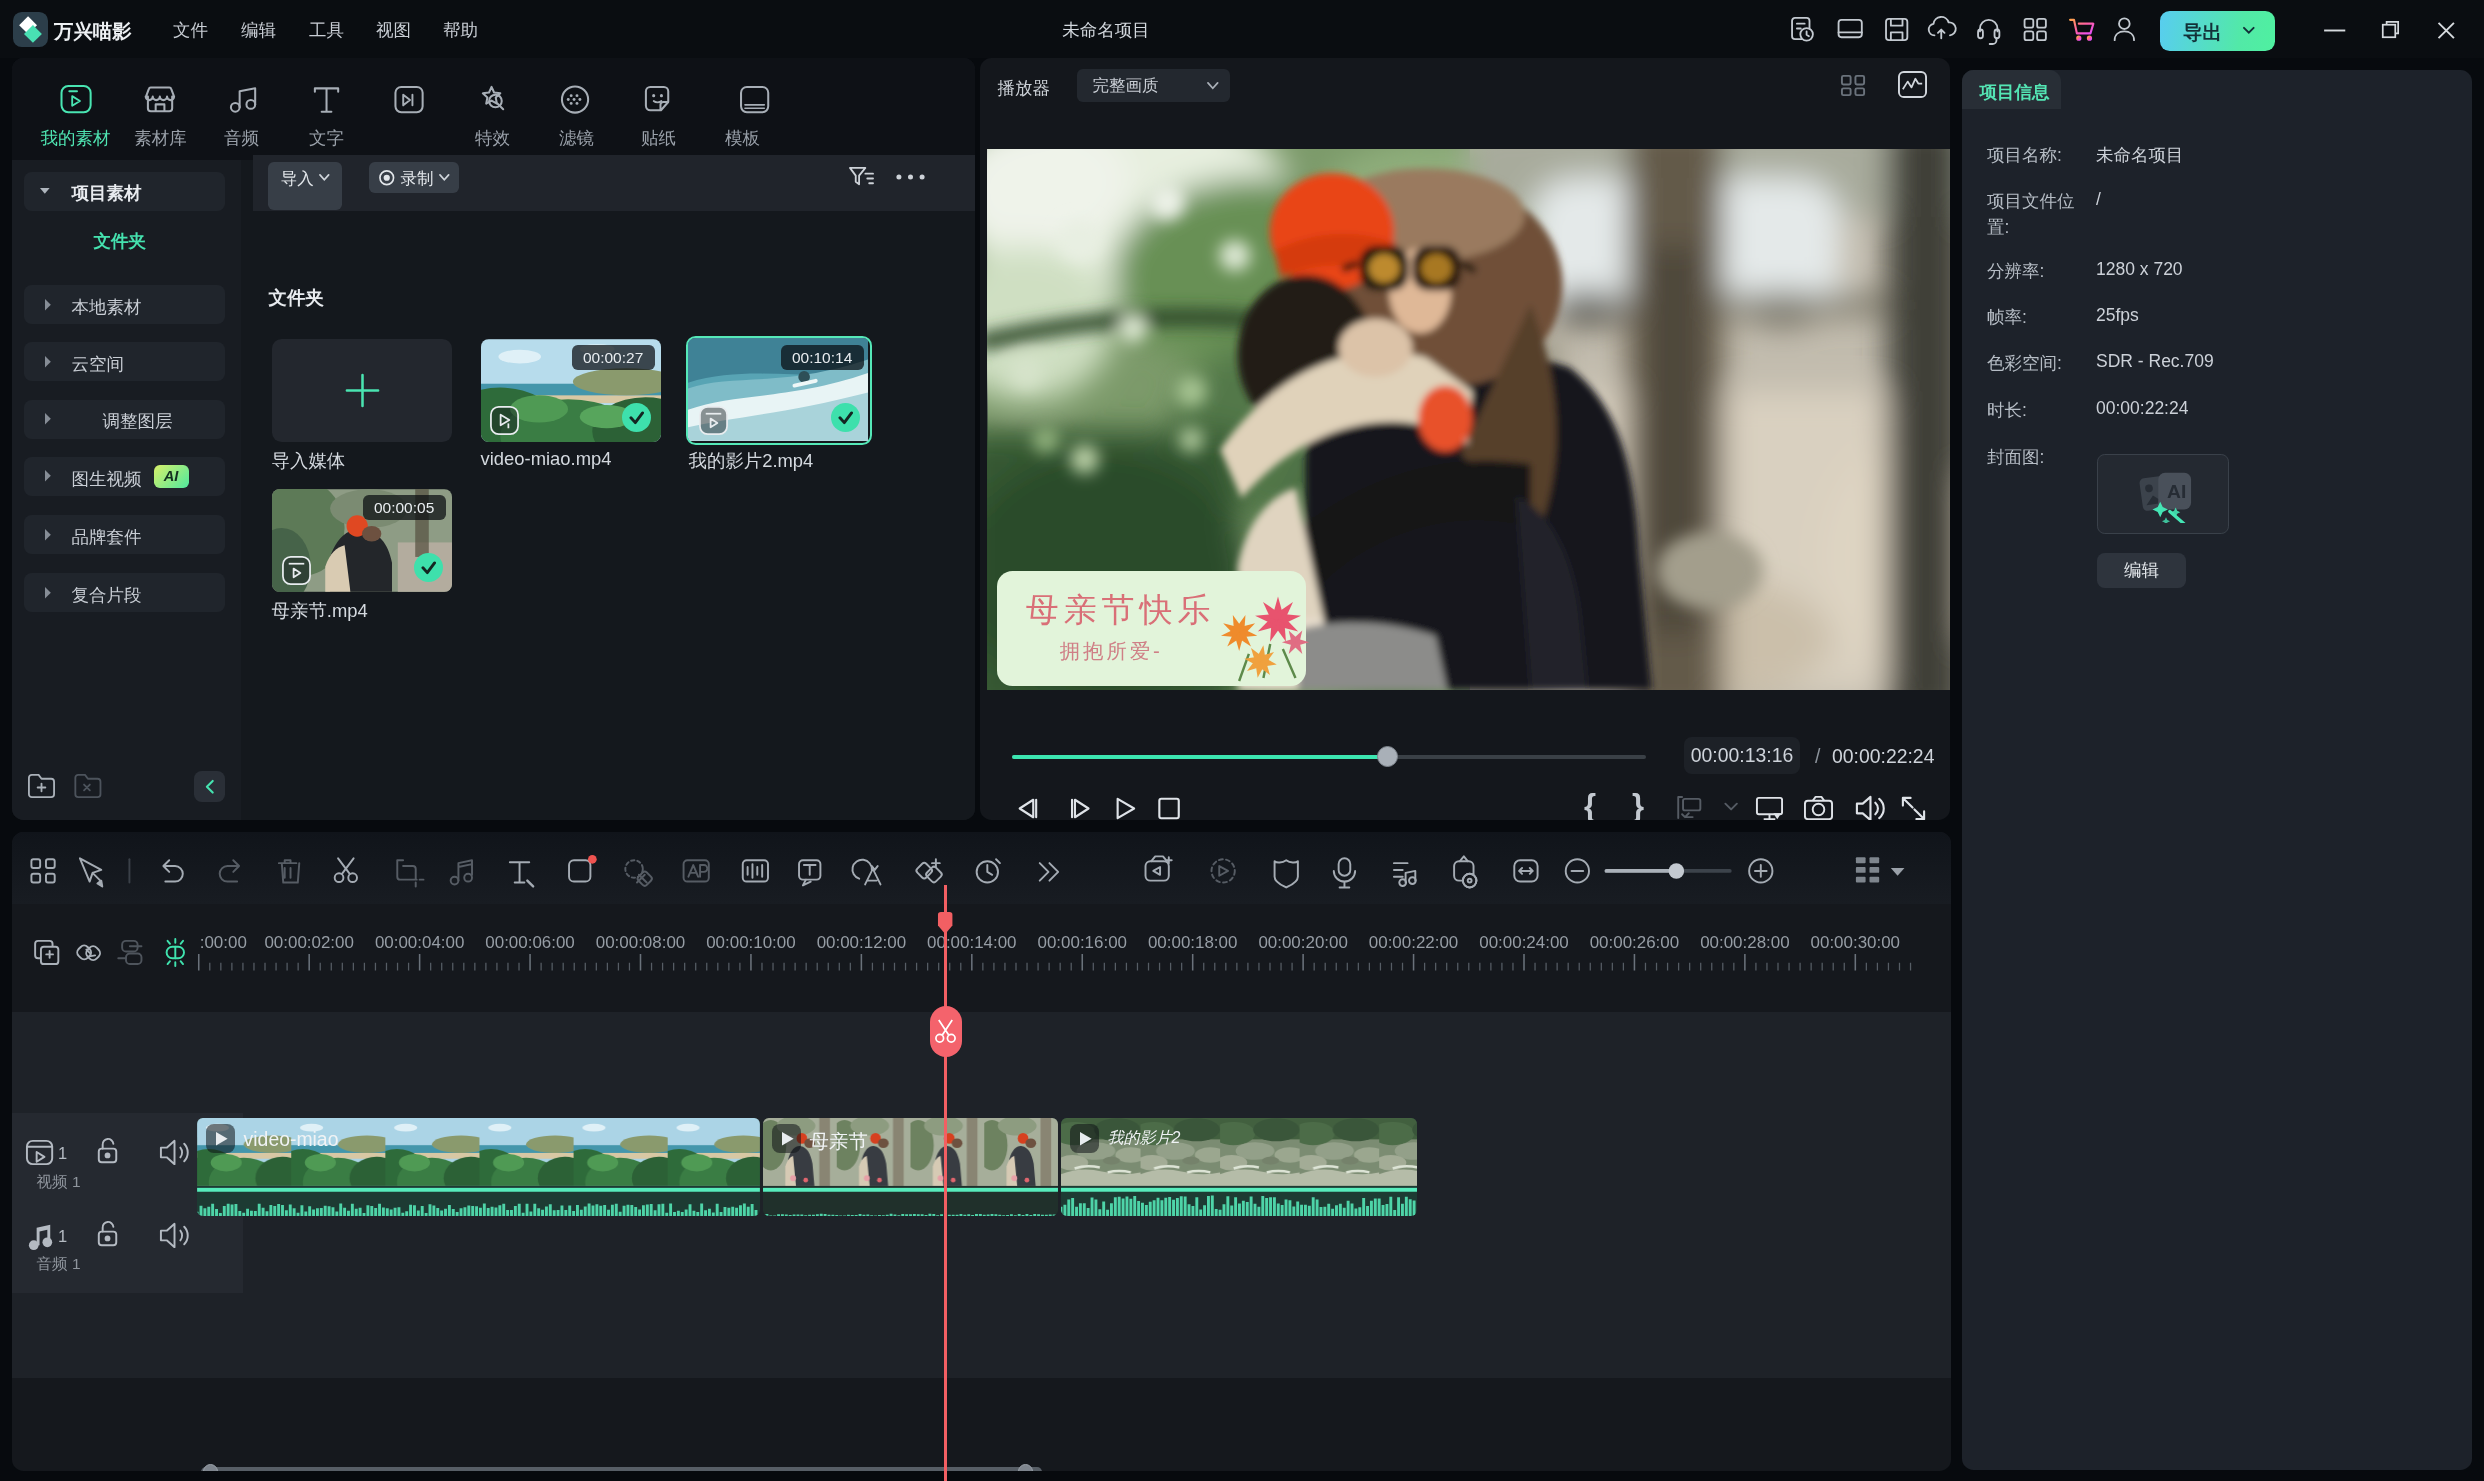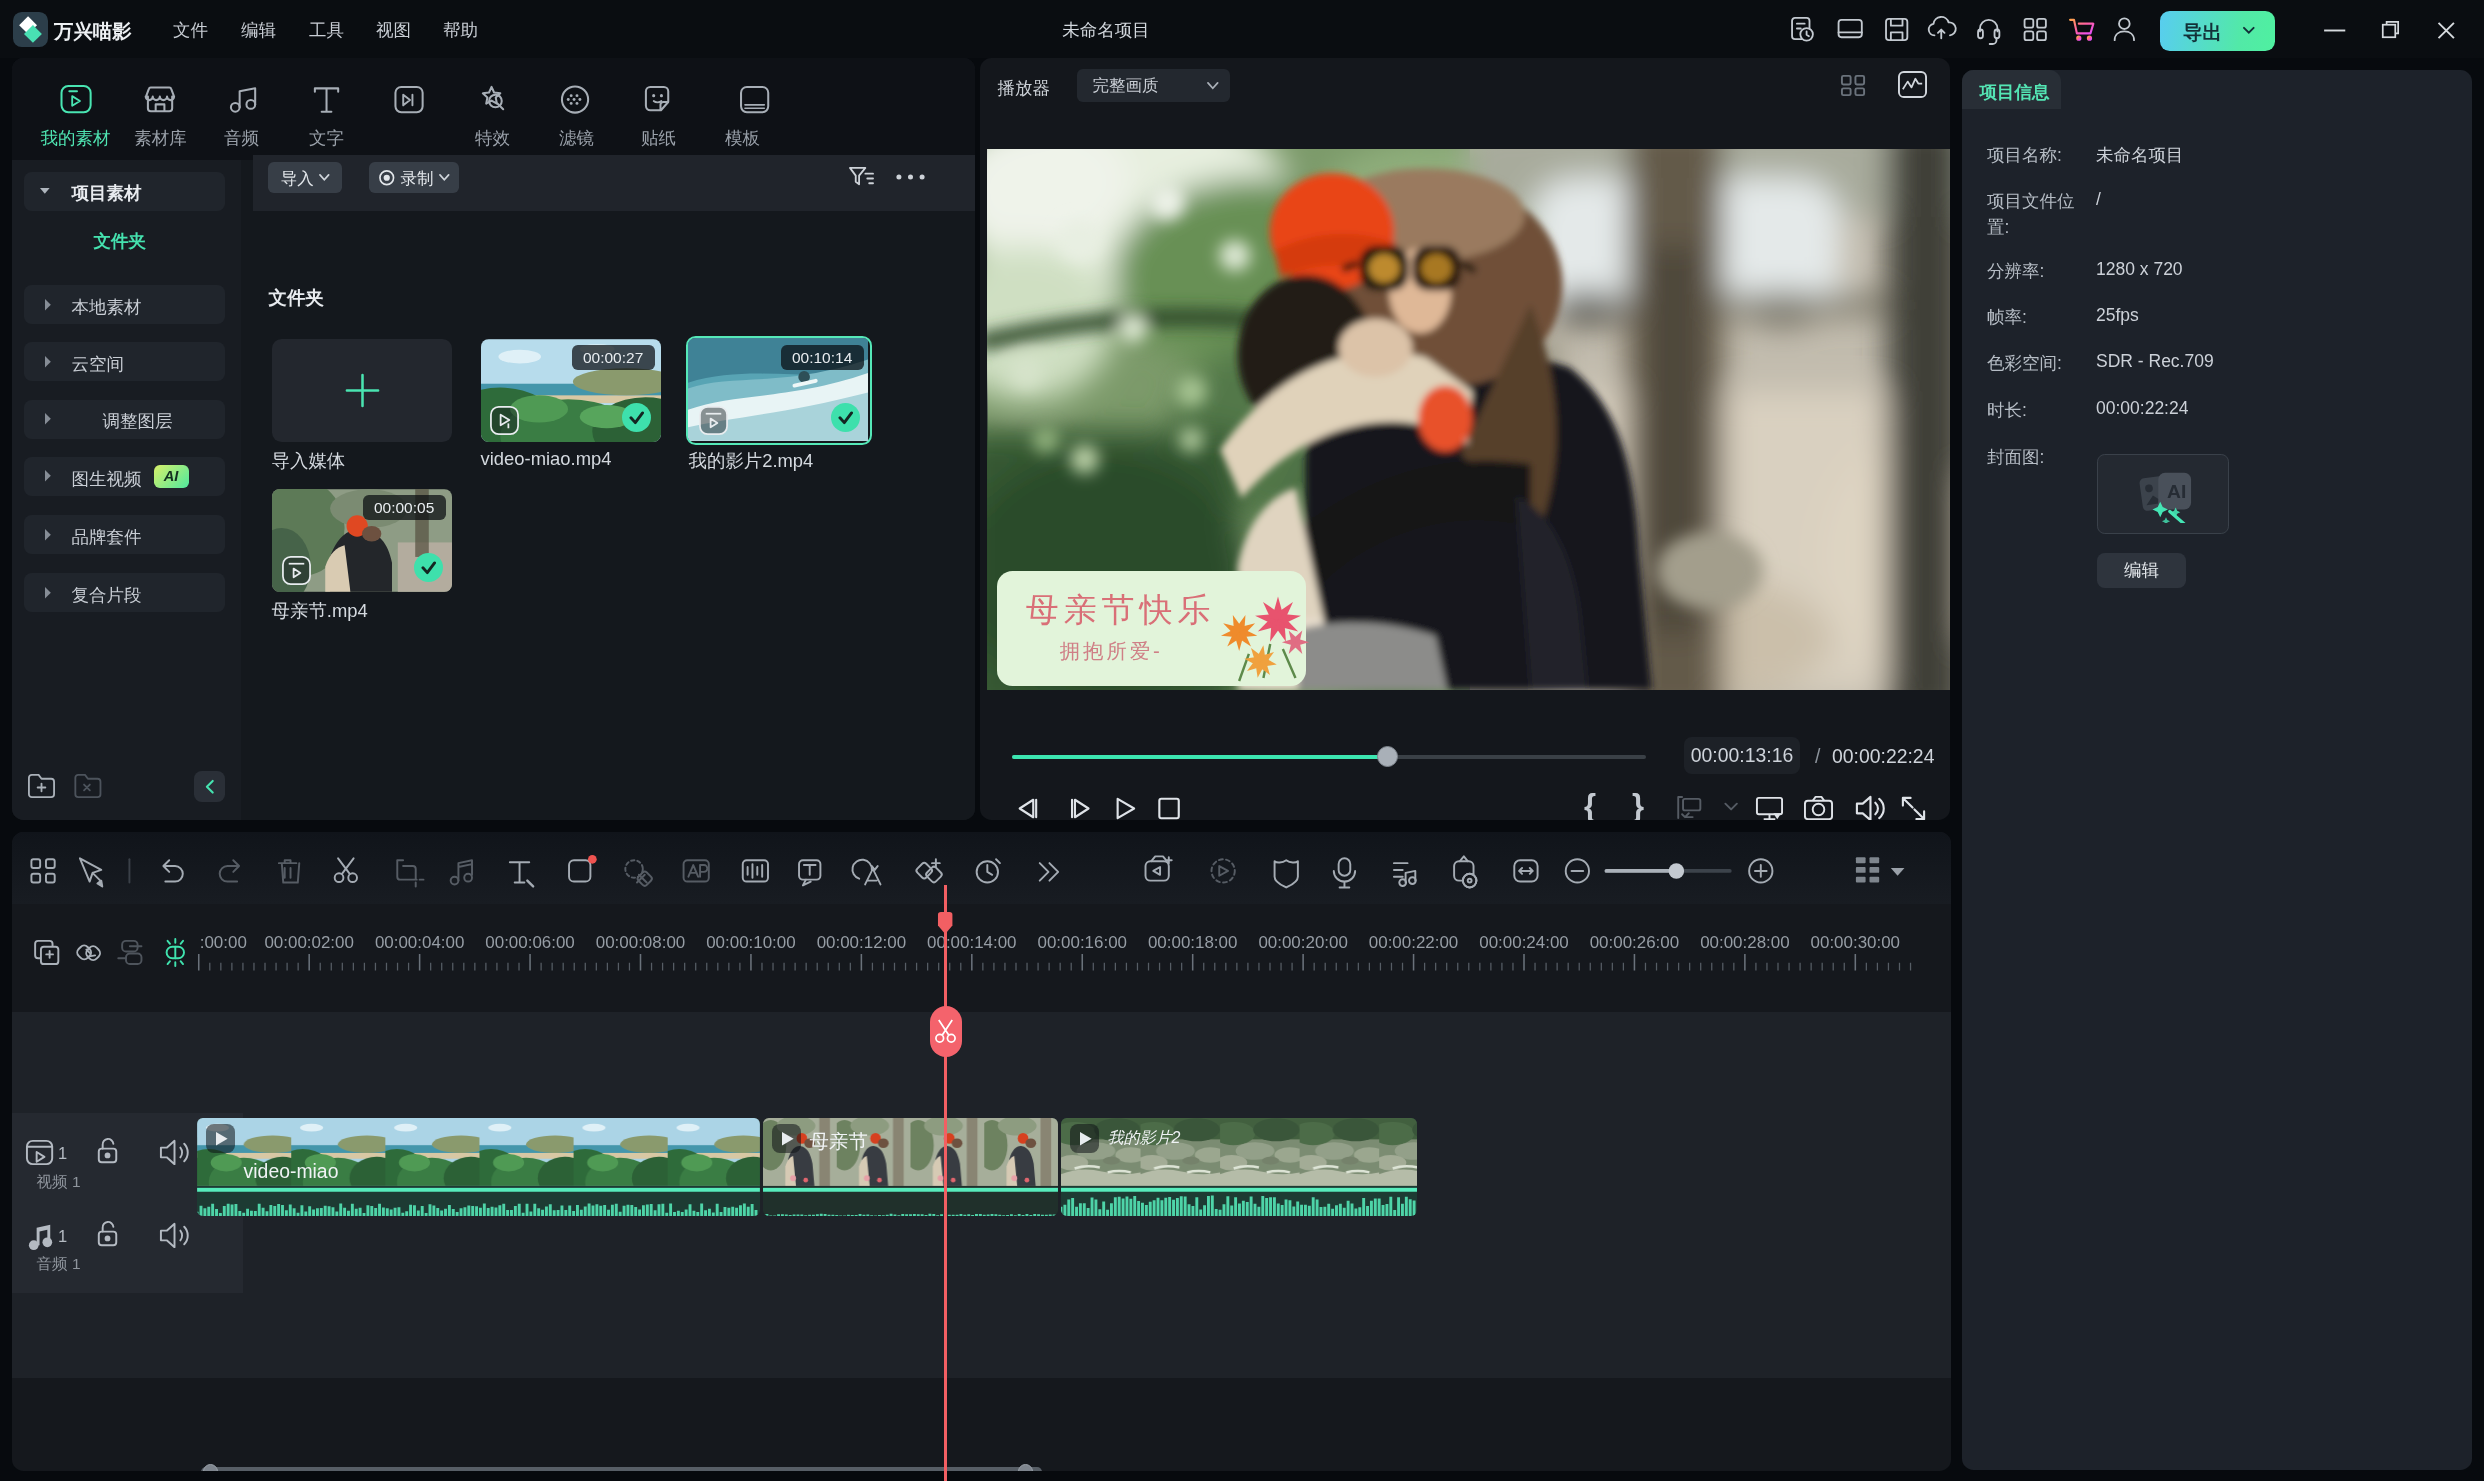--- a/index.html
+++ b/index.html
@@ -194,21 +194,21 @@
    </svg>
    <div class="abs" style="left:182px;top:713px;width:31px;height:31px;border-radius:7.8px;background:#2a2f37;"></div>
    <svg class="abs" style="left:191px;top:721px;" width="13.6" height="15.5" viewBox="0 0 14 16">
           <path d="M10 2L4 8l6 6" stroke="#45e2af" stroke-width="2.2" fill="none" stroke-linecap="round" stroke-linejoin="round"></path>
         </svg>
   </div>
 
   <div class="abs" style="left:241px;top:102px;width:722px;height:660px;background:#14181d;"></div>
   <div class="abs" style="left:241px;top:97px;width:722px;height:56px;background:#20242b;"></div>
   <div class="abs" style="left:241px;top:97px;width:722px;height:116px;">
-   <div class="abs" style="left:15.5px;top:6.8px;width:74px;height:31px;border-radius:5.8px;background:#373e47;">
+   <div class="abs" style="left:15.5px;top:6.8px;width:74px;height:48px;border-radius:5.8px;background:#373e47;">
     <span class="abs" style="left:12.6px;top:5.8px;font-size:16.5px;color:#e2e6ea;">导入</span>
     <svg class="abs" style="left:50px;top:11.6px;" width="12.6" height="8.7" viewBox="0 0 13 9">
             <path d="M2 2l4.5 5L11 2" stroke="#cfd4da" stroke-width="1.8" fill="none" stroke-linecap="round"></path>
           </svg>
    </div>
    <div class="abs" style="left:116px;top:6.8px;width:90px;height:31px;border-radius:5.8px;background:#373e47;">
     <svg class="abs" style="left:9.7px;top:6.8px;" width="17.5" height="17.5" viewBox="0 0 18 18">
             <circle cx="9" cy="9" r="7" stroke="#e2e6ea" stroke-width="1.7" fill="none"></circle>
             <circle cx="9" cy="9" r="3.2" fill="#e2e6ea"></circle>
           </svg>
@@ -963,21 +963,21 @@
     </pattern>
           </defs>
     <rect width="580" height="70" fill="url(#pbeach)"></rect>
     <rect y="72" width="580" height="4" fill="#57ecbc"></rect>
     <path d="M0 96.7v4.3M4 90.4v10.6M8 93.0v8.0M12 91.5v9.5M16 88.4v12.6M20 93.7v7.3M24 98.0v3.0M28 90.8v10.2M32 88.5v12.5M36 89.2v11.8M40 88.6v12.4M44 95.8v5.2M48 97.7v3.3M52 93.6v7.4M56 95.7v5.3M60 95.8v5.2M64 88.4v12.6M68 92.4v8.6M72 96.1v4.9M76 89.7v11.3M80 90.8v10.2M84 88.6v12.4M88 89.7v11.3M92 95.0v6.0M96 89.2v11.8M100 92.9v8.1M104 97.7v3.3M108 90.0v11.0M112 96.3v4.7M116 91.0v10.0M120 94.3v6.7M124 92.9v8.1M128 92.8v8.2M132 90.5v10.5M136 91.0v10.0M140 92.1v8.9M144 96.3v4.7M148 88.2v12.8M152 92.6v8.4M156 95.7v5.3M160 88.5v12.5M164 93.4v7.6M168 92.5v8.5M172 97.9v3.1M176 89.8v11.2M180 90.6v10.4M184 92.8v8.2M188 88.3v12.7M192 92.3v8.7M196 93.0v8.0M200 94.4v6.6M204 92.6v8.4M208 91.9v9.1M212 97.7v3.3M216 96.2v4.8M220 89.4v11.6M224 90.0v11.0M228 95.4v5.6M232 90.6v10.4M236 97.9v3.1M240 89.0v12.0M244 90.2v10.8M248 92.7v8.3M252 95.3v5.7M256 93.5v7.5M260 89.6v11.4M264 93.8v7.2M268 96.9v4.1M272 92.9v8.1M276 91.9v9.1M280 90.2v10.8M284 90.8v10.2M288 91.0v10.0M292 92.6v8.4M296 88.2v12.8M300 92.8v8.2M304 91.5v9.5M308 92.2v8.8M312 89.8v11.2M316 88.3v12.7M320 94.9v6.1M324 94.9v6.1M328 90.6v10.4M332 88.3v12.7M336 97.6v3.4M340 88.4v12.6M344 96.3v4.7M348 88.3v12.7M352 92.9v8.1M356 94.5v6.5M360 91.3v9.7M364 88.9v12.1M368 95.0v6.0M372 94.7v6.3M376 90.1v10.9M380 94.7v6.3M384 90.2v10.8M388 95.9v5.1M392 89.6v11.4M396 94.6v6.4M400 91.1v9.9M404 88.1v12.9M408 90.2v10.8M412 88.9v12.1M416 90.4v10.6M420 89.6v11.4M424 94.6v6.4M428 89.3v11.7M432 88.5v12.5M436 96.6v4.4M440 90.4v10.6M444 89.3v11.7M448 89.7v11.3M452 91.8v9.2M456 94.2v6.8M460 89.9v11.1M464 89.1v11.9M468 88.7v12.3M472 95.2v5.8M476 88.9v12.1M480 88.3v12.7M484 97.6v3.4M488 88.1v12.9M492 96.8v4.2M496 95.6v5.4M500 97.0v4.0M504 94.2v6.8M508 88.9v12.1M512 95.5v5.5M516 97.0v4.0M520 88.0v13.0M524 95.0v6.0M528 93.5v7.5M532 97.4v3.6M536 88.3v12.7M540 96.9v4.1M544 91.8v9.2M548 92.6v8.4M552 91.4v9.6M556 92.6v8.4M560 89.9v11.1M564 88.2v12.8M568 91.5v9.5M572 88.6v12.4M576 94.9v6.1" stroke="#4ed4a8" stroke-width="3"></path>
    </svg>
    <div class="abs" style="left:9.7px;top:5.8px;width:29px;height:29px;border-radius:7.8px;background:rgba(15,18,22,0.55);"></div>
    <svg class="abs" style="left:18.4px;top:12.6px;" width="13.6" height="15.5" viewBox="0 0 14 16">
           <path d="M1 1l12 7-12 7z" fill="#e8ecef"></path>
         </svg>
-   <div class="abs" style="left:47px;top:9.7px;font-size:19.4px;color:#f0f3f5;margin-top:32px;">video-miao</div>
+   <div class="abs" style="left:47px;top:9.7px;font-size:19.4px;color:#f0f3f5;">video-miao</div>
   </div>
   <div class="abs" style="left:751px;top:286px;width:295px;height:98px;border-radius:5.8px;overflow:hidden;background:#20302b;">
    <svg width="295" height="98" viewBox="0 0 304 101">
     <defs>
             <pattern id="phug" width="76" height="70" patternUnits="userSpaceOnUse">
      <rect width="76" height="70" fill="#a6ae9a"></rect>
      <rect x="58" y="0" width="11" height="70" fill="#7d7463" opacity="0.7"></rect>
      <ellipse cx="8" cy="28" rx="16" ry="26" fill="#6d8260"></ellipse>
      <ellipse cx="34" cy="8" rx="20" ry="10" fill="#8d9c80"></ellipse>
      <path d="M26 70V42c3-10 8-14 13-13 6 1 10 7 12 18l2 23z" fill="#383c42"></path>

